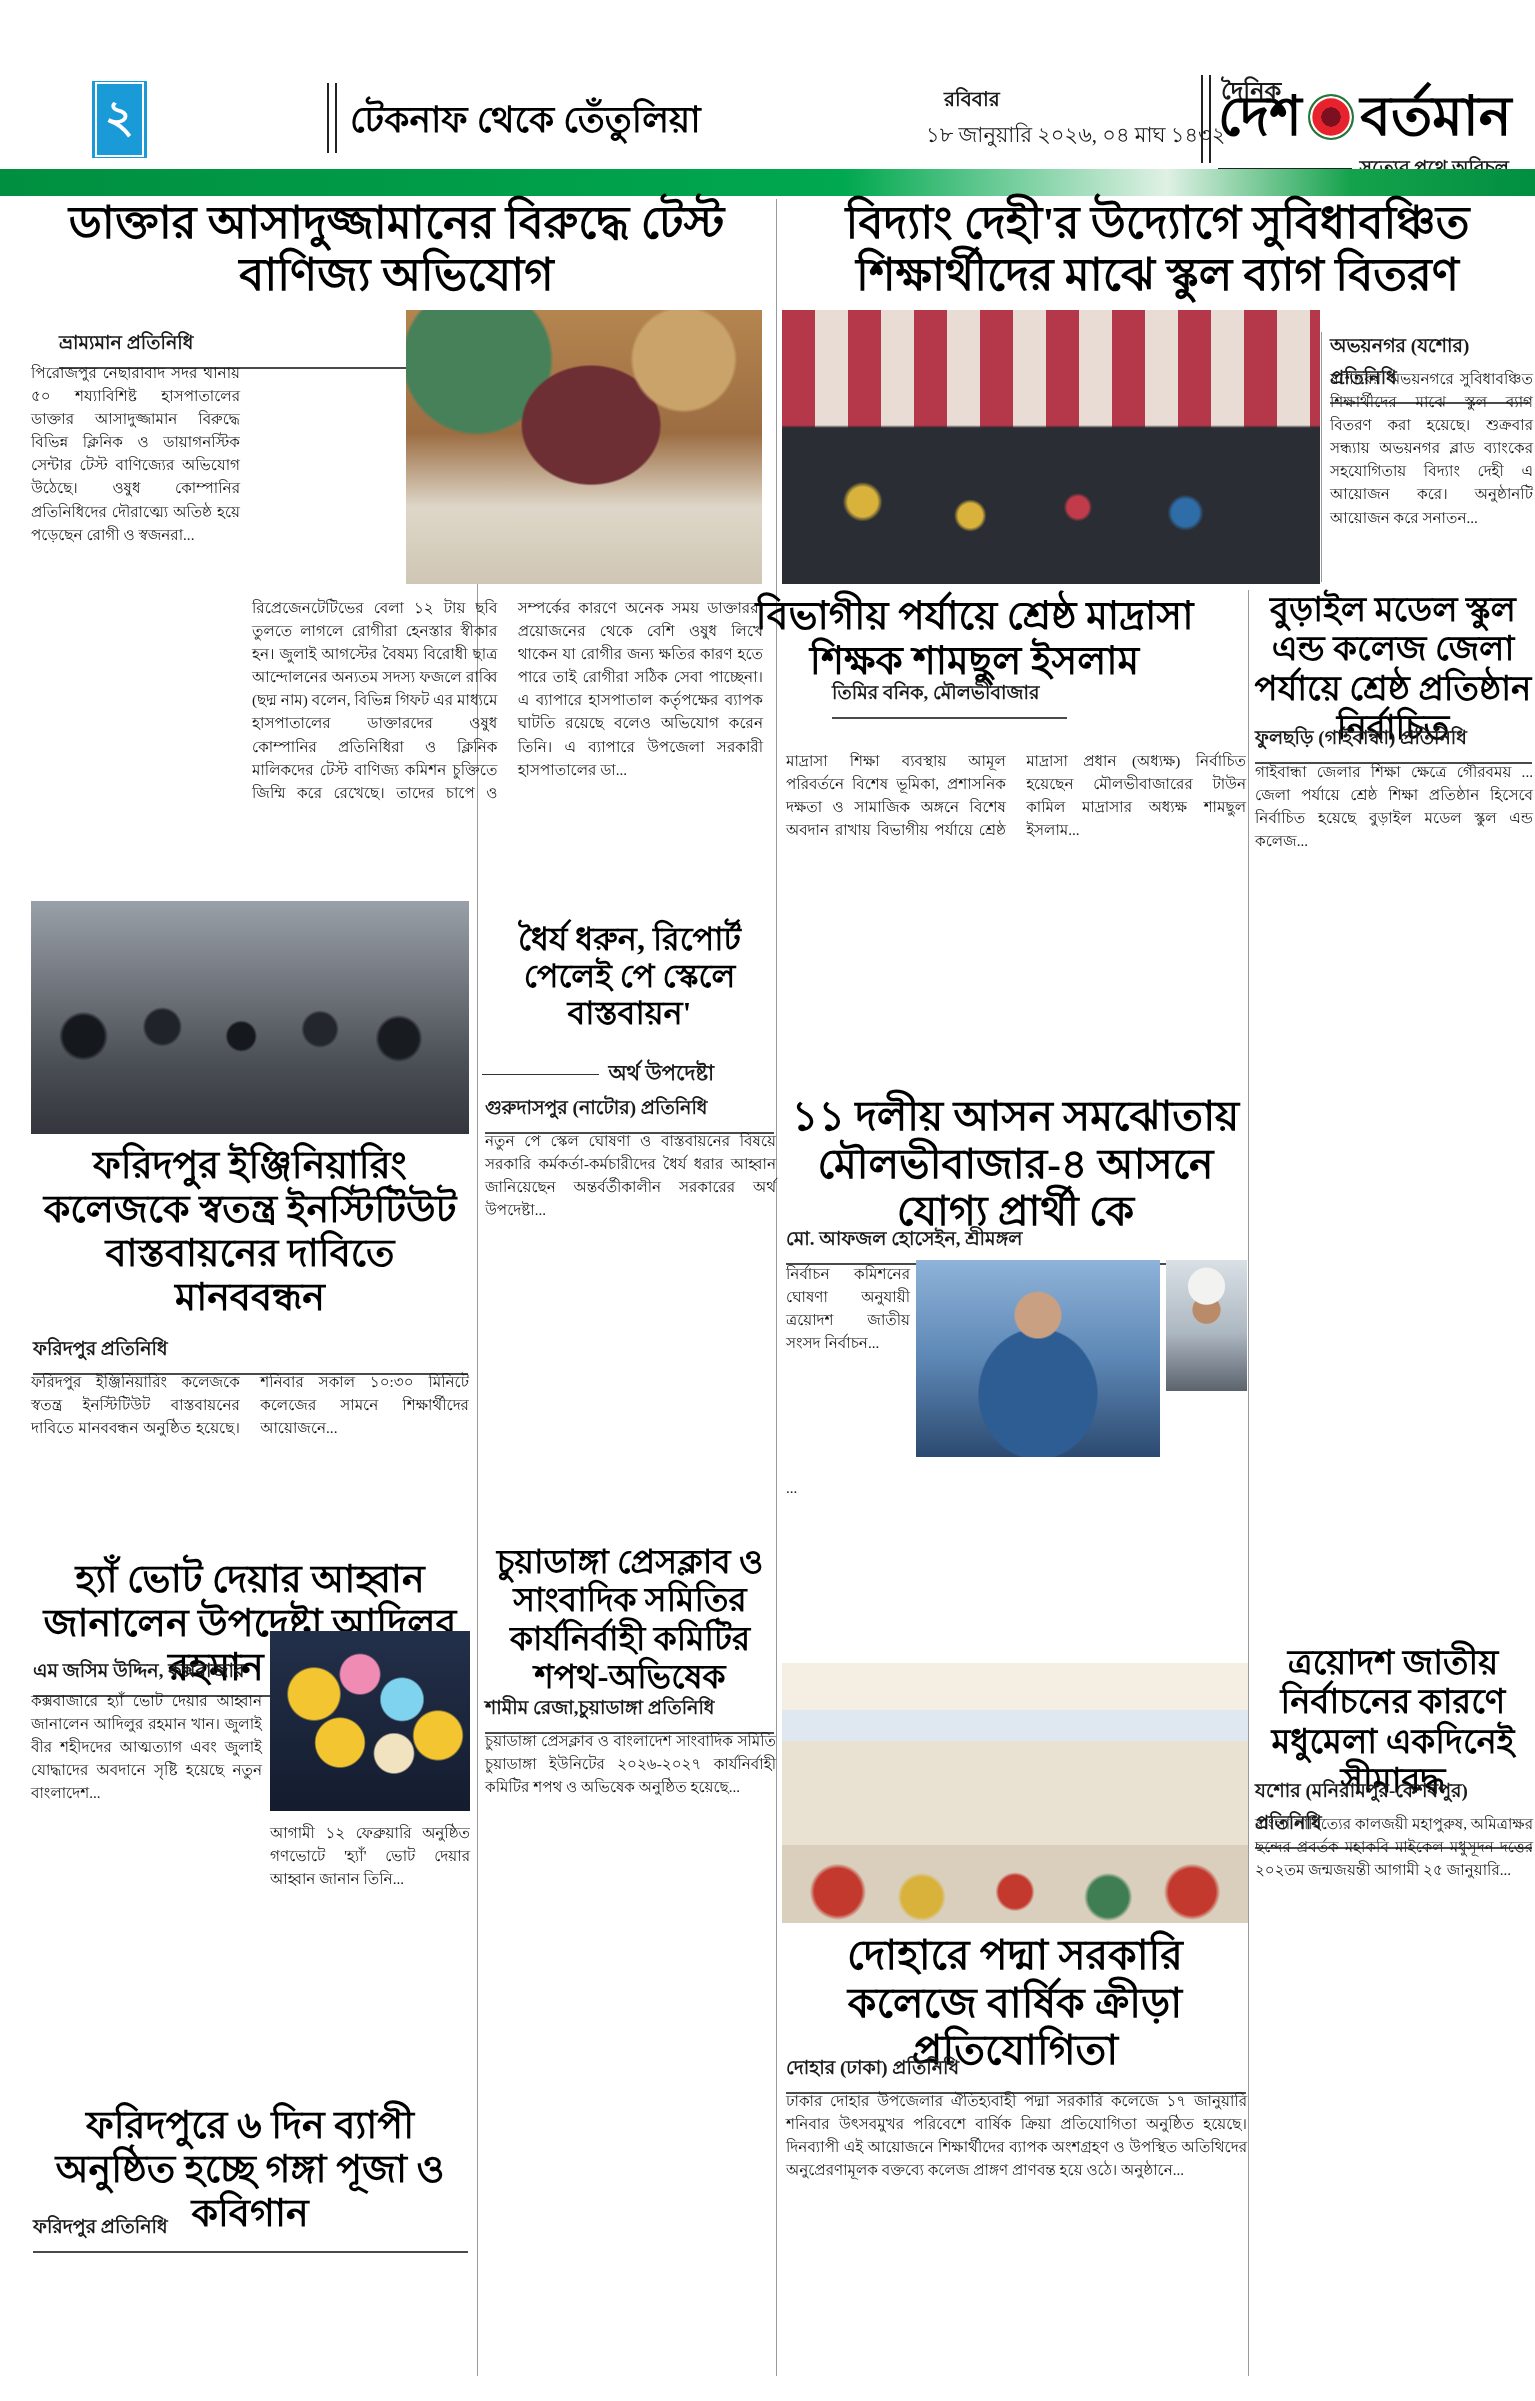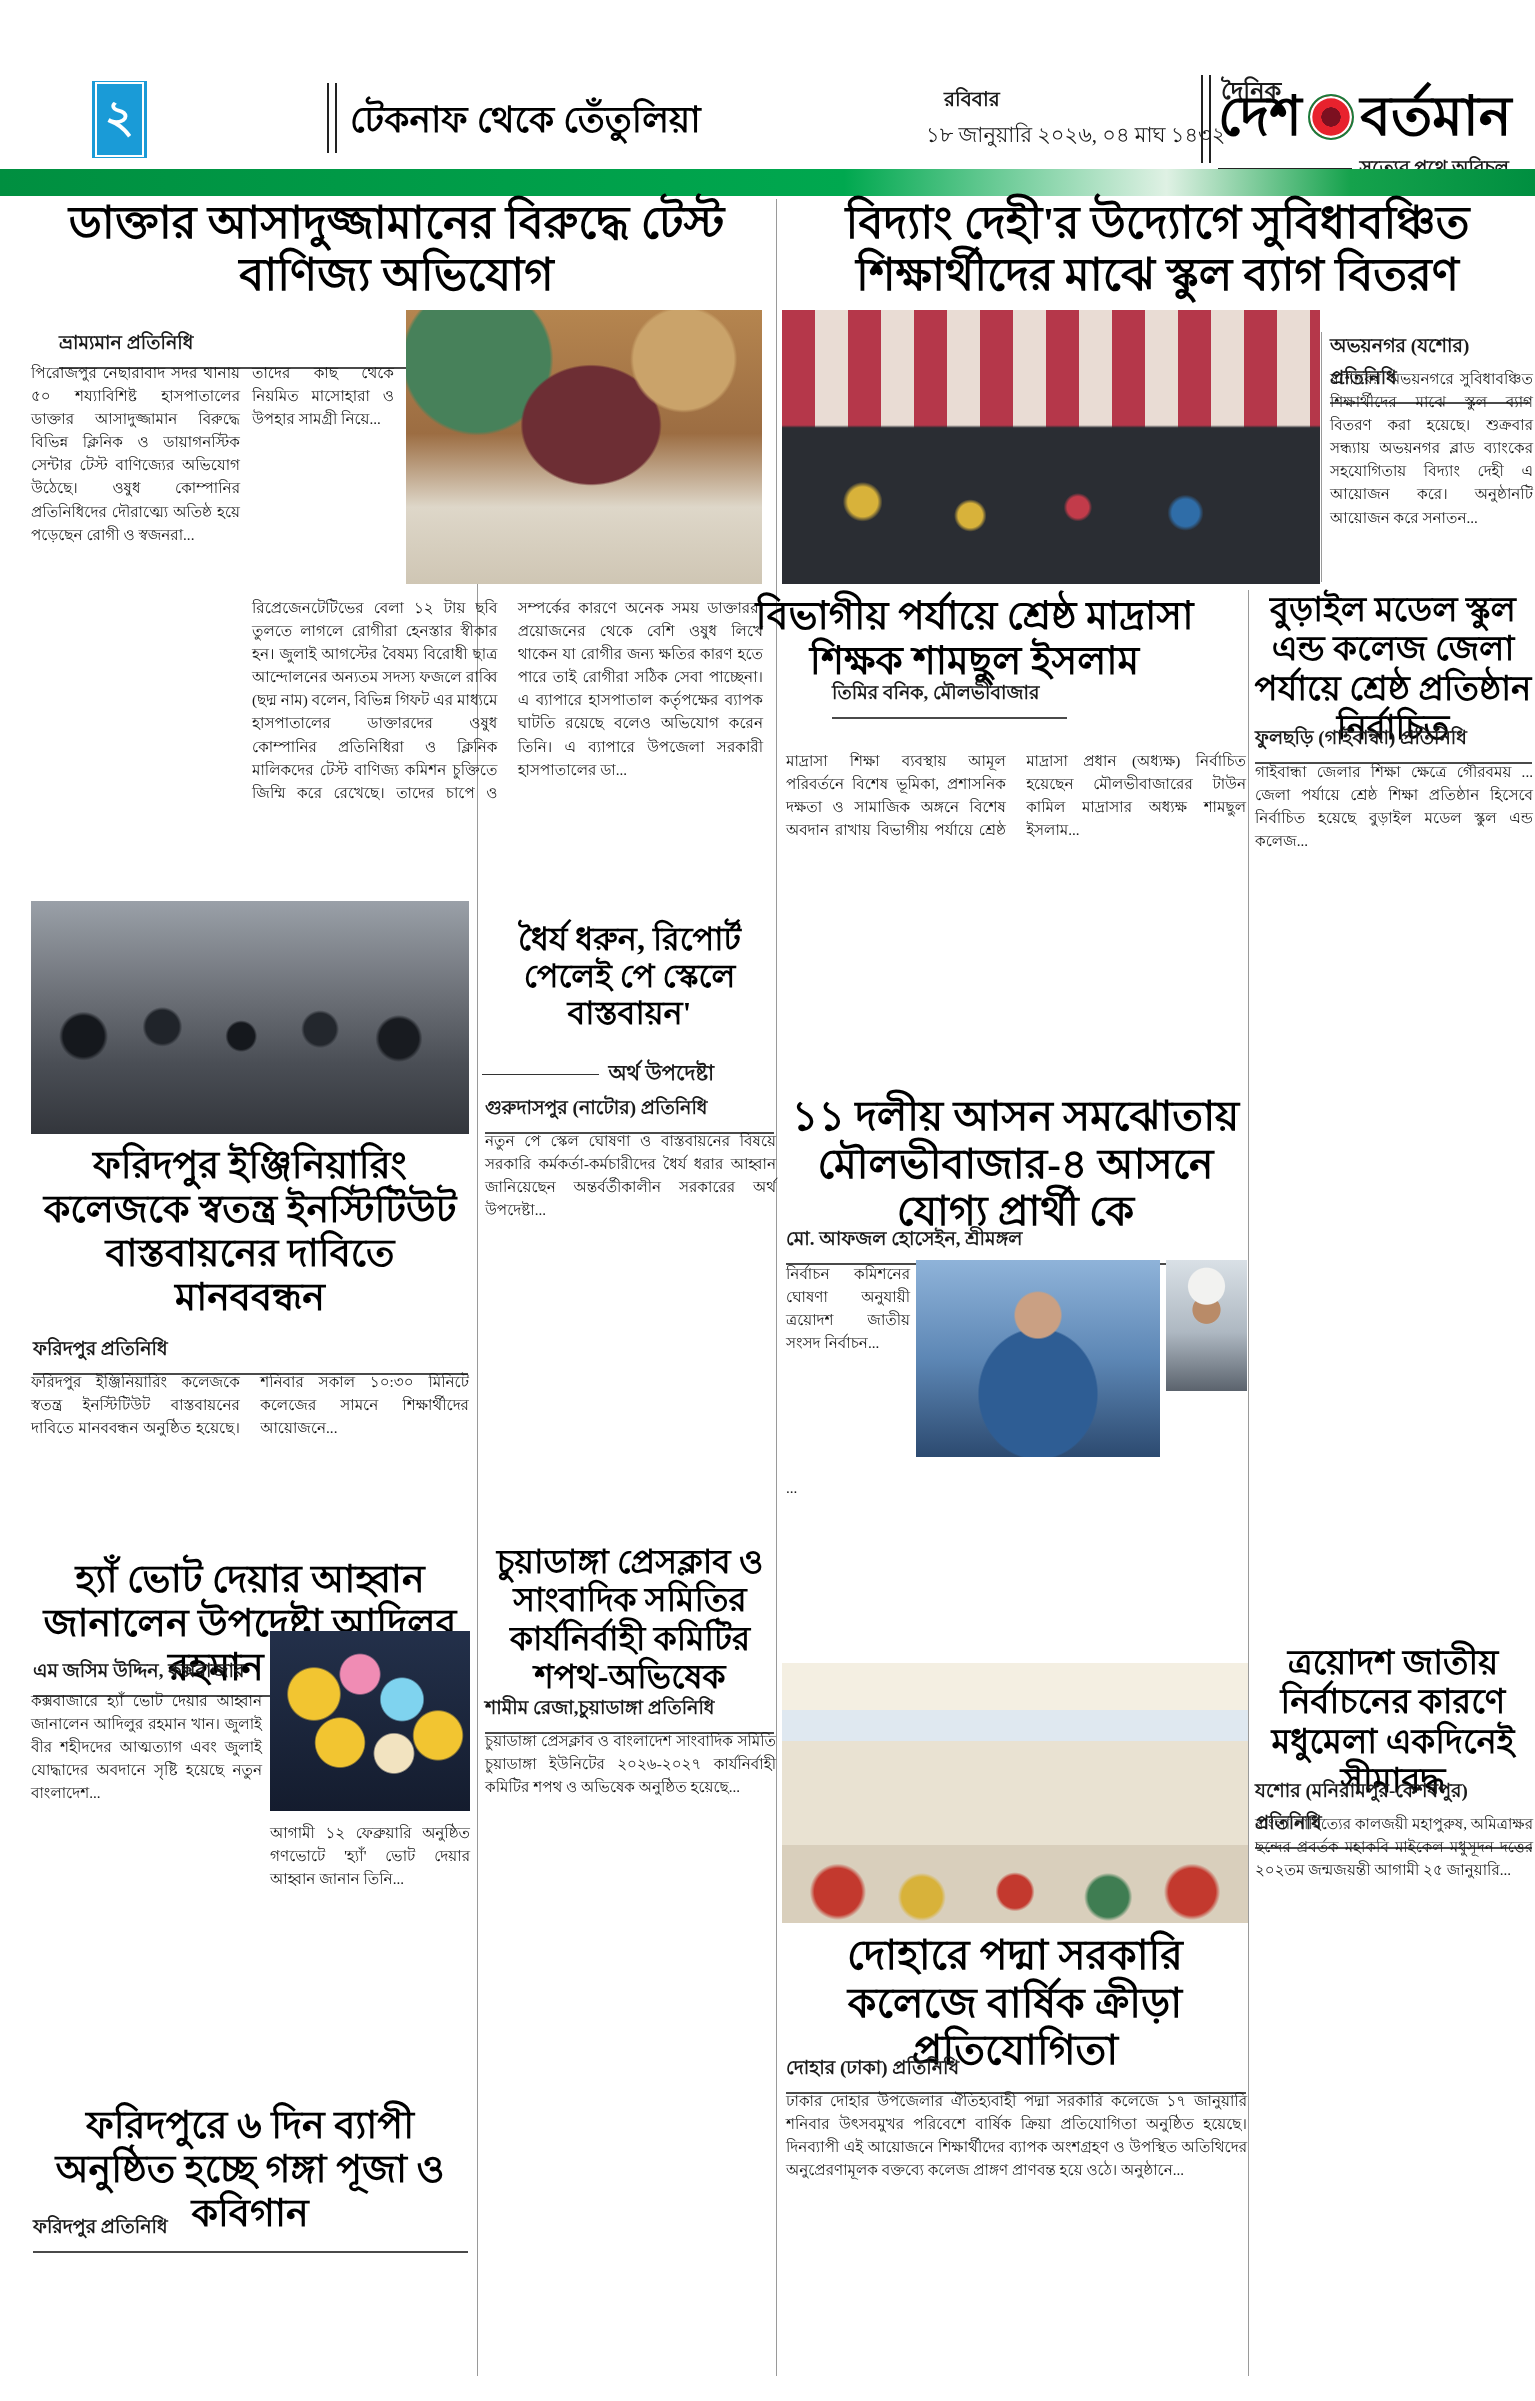--- a/index.html
+++ b/index.html
@@ -106,21 +106,20 @@
 
   <div class="vdiv" style="left:477px;top:340px;height:2036px;"></div>
   <div class="vdiv" style="left:776px;top:199px;height:2177px;"></div>
   <div class="vdiv" style="left:1248px;top:590px;height:1786px;"></div>
   <div class="vdiv" style="left:1321px;top:332px;height:250px;"></div>
 
   <div class="hl" style="left:31px;top:197px;width:731px;font-size:45px;">ডাক্তার আসাদুজ্জামানের বিরুদ্ধে টেস্ট বাণিজ্য অভিযোগ</div>
   <div class="byline" style="left:59px;top:328px;width:391px;">ভ্রাম্যমান প্রতিনিধি</div>
   <div class="ph" id="ph-doctor" style="left:406px;top:310px;width:356px;height:274px;"></div>
   <div class="body" style="left:31px;top:361px;width:209px;height:539px;">পিরোজপুর নেছারাবাদ সদর থানায় ৫০ শয্যাবিশিষ্ট হাসপাতালের ডাক্তার আসাদুজ্জামান বিরুদ্ধে বিভিন্ন ক্লিনিক ও ডায়াগনস্টিক সেন্টার টেস্ট বাণিজ্যের অভিযোগ উঠেছে। ওষুধ কোম্পানির প্রতিনিধিদের দৌরাত্ম্যে অতিষ্ঠ হয়ে পড়েছেন রোগী ও স্বজনরা...</div>
-  <div class="body" style="left:252px;top:361px;width:142px;height:223px;">তাদের কাছ থেকে নিয়মিত মাসোহারা ও উপহার সামগ্রী নিয়ে...</div>
   <div class="body cols2" style="left:252px;top:596px;width:511px;height:306px;">রিপ্রেজেনটেটিভের বেলা ১২ টায় ছবি তুলতে লাগলে রোগীরা হেনস্তার স্বীকার হন। জুলাই আগস্টের বৈষম্য বিরোধী ছাত্র আন্দোলনের অন্যতম সদস্য ফজলে রাব্বি (ছদ্ম নাম) বলেন, বিভিন্ন গিফট এর মাধ্যমে হাসপাতালের ডাক্তারদের ওষুধ কোম্পানির প্রতিনিধিরা ও ক্লিনিক মালিকদের টেস্ট বাণিজ্য কমিশন চুক্তিতে জিম্মি করে রেখেছে। তাদের চাপে ও সম্পর্কের কারণে অনেক সময় ডাক্তাররা প্রয়োজনের থেকে বেশি ওষুধ লিখে থাকেন যা রোগীর জন্য ক্ষতির কারণ হতে পারে তাই রোগীরা সঠিক সেবা পাচ্ছেনা। এ ব্যাপারে হাসপাতাল কর্তৃপক্ষের ব্যাপক ঘাটতি রয়েছে বলেও অভিযোগ করেন তিনি। এ ব্যাপারে উপজেলা সরকারী হাসপাতালের ডা...</div>
   <div class="ph" id="ph-meeting" style="left:31px;top:901px;width:438px;height:233px;"></div>
 
   <div class="hl" style="left:482px;top:921px;width:295px;font-size:32px;">ধৈর্য ধরুন, রিপোর্ট পেলেই পে স্কেলে বাস্তবায়ন'</div>
   <div class="attr-row" style="left:482px;top:1057px;width:295px;">
     <span class="rule"></span>
     <span class="who">অর্থ উপদেষ্টা</span>
   </div>
   <div class="byline" style="left:485px;top:1093px;width:289px;">গুরুদাসপুর (নাটোর) প্রতিনিধি</div>
   <div class="body" style="left:485px;top:1129px;width:291px;height:399px;">নতুন পে স্কেল ঘোষণা ও বাস্তবায়নের বিষয়ে সরকারি কর্মকর্তা-কর্মচারীদের ধৈর্য ধরার আহ্বান জানিয়েছেন অন্তর্বর্তীকালীন সরকারের অর্থ উপদেষ্টা...</div>

